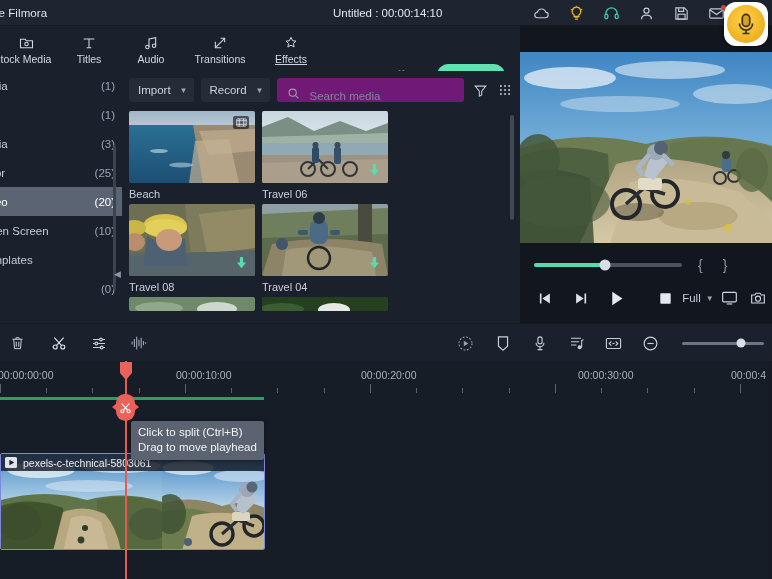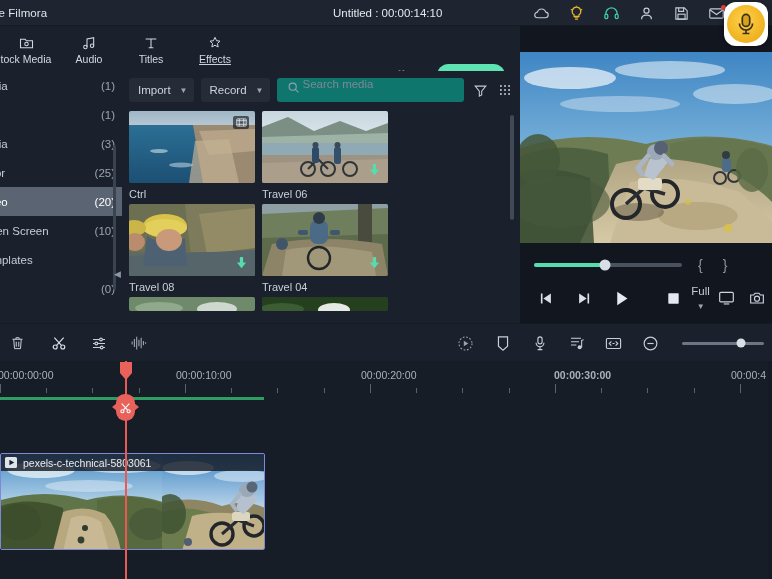--- a/index.html
+++ b/index.html
@@ -121,22 +121,22 @@
   }
   .dd {
     height: 24px; background: #252c38; border-radius: 3px;
     display: flex; align-items: center; padding: 0 6px 0 9px; gap: 9px;
     cursor: pointer; border: none;
   }
   .dd .t { font-size: 11.5px; color: #ccd4de; white-space: nowrap;
            font-family: "Liberation Sans", sans-serif; }
   .dd .cv { font-size: 8px; color: #9aa5b2; }
   .search {
-    flex: 1; height: 24px; background: #0f766e; border-radius: 3px;
-    display: flex; align-items: flex-start; padding: 0 8px; min-width: 0;
+    flex: 1; height: 24px; background: #701a75; border-radius: 3px;
+    display: flex; align-items: flex-end; padding: 0 8px; gap: 7px; min-width: 0;
   }
   .search input {
     flex: 1; background: transparent; border: none; outline: none;
     color: #cfd7e1; font-size: 11.5px; font-family: "Liberation Sans", sans-serif;
     min-width: 0;
   }
   .search input::placeholder { color: #7d8896; }
   .ic-btn { width: 18px; height: 18px; display: flex; align-items: center;
             justify-content: center; cursor: pointer; flex: none; }
 
@@ -361,37 +361,47 @@
             <path d="M3 6.5h7l2 2.2h9V19H3z"></path>
               <circle cx="12" cy="13.6" r="2.6"></circle>
           </svg>
         </span>
         <span class="lbl">tock Media</span>
       </div>
 
       <div class="tb-btn" style="min-width:62px;">
         <span class="ic">
           <svg width="16" height="16" viewBox="0 0 24 24" fill="none" stroke="#cfd7e1" stroke-width="1.6">
+            <path d="M4 6h16M12 6v13M8.5 19h7"></path>
+          </svg>
+        </span>
+        <span class="lbl">Titles</span>
+      </div>
+
+      <div class="tb-btn" style="min-width:62px;">
+        <span class="ic">
+          <svg width="16" height="16" viewBox="0 0 24 24" fill="none" stroke="#cfd7e1" stroke-width="1.6">
             <path d="M9 18V6l10-2v12"></path>
               <circle cx="6.6" cy="18" r="2.6"></circle>
               <circle cx="16.6" cy="16" r="2.6"></circle>
           </svg>
         </span>
         <span class="lbl">Audio</span>
       </div>
 
-      <div class="tb-btn" style="min-width:62px;">
+      <div class="tb-btn" style="min-width:76px;">
         <span class="ic">
           <svg width="16" height="16" viewBox="0 0 24 24" fill="none" stroke="#cfd7e1" stroke-width="1.6">
-            <path d="M4 6h16M12 6v13M8.5 19h7"></path>
-          </svg>
-        </span>
-        <span class="lbl">Titles</span>
-      </div>
-
+            <path d="M5 19L19 5"></path>
+              <path d="M13 5h6v6"></path>
+              <path d="M5 10v9h9"></path>
+          </svg>
+        </span>
+        <span class="lbl">Transitions</span>
+      </div>
 
       <div class="tb-btn" style="min-width:66px;text-decoration:underline;">
         <span class="ic">
           <svg width="16" height="16" viewBox="0 0 24 24" fill="none" stroke="#cfd7e1" stroke-width="1.5">
             <path d="M12 3.5l2.4 5.1 5.1.6-3.8 3.5 1 5.3-4.7-2.7-4.7 2.7 1-5.3L4.5 9.2l5.1-.6z"></path>
           </svg>
         </span>
         <span class="lbl">Effects</span>
       </div>
     </div>
@@ -501,21 +511,21 @@
               <ellipse cx="30" cy="40" rx="9" ry="2" fill="#cfe2ea" opacity=".6"></ellipse>
               <ellipse cx="52" cy="54" rx="12" ry="2.4" fill="#d5e6ee" opacity=".5"></ellipse>
             </svg>
             <span class="filmicon">
               <svg width="11" height="9" viewBox="0 0 24 20" fill="none" stroke="#e9eef3" stroke-width="1.8">
                 <rect x="1.5" y="2" width="21" height="16" rx="1.5"></rect>
                 <path d="M1.5 6h21M1.5 14h21M7 2v16M17 2v16"></path>
               </svg>
             </span>
           </div>
-          <div class="mlabel">Ctrl</div>
+          <div class="mlabel">Beach</div>
         </div>
 
         <div class="mcell">
           <div class="thumb">
             <svg class="grad" viewBox="0 0 126 72" preserveAspectRatio="none">
               <defs>
                 <linearGradient id="t6s" x1="0" y1="0" x2="0" y2="1">
                   <stop offset="0" stop-color="#c8d6df"></stop>
                     <stop offset="1" stop-color="#e7eef1"></stop>
                 </linearGradient>
@@ -704,21 +714,21 @@
         <span class="pbtn" style="width:42px;">
           <svg width="14" height="15" viewBox="0 0 20 22" fill="#e6ebf1">
             <path d="M3 1 L18 11 L3 21 Z"></path>
           </svg>
         </span>
         <span class="pbtn" style="width:40px;margin-left:12px;">
           <svg width="13" height="13" viewBox="0 0 20 20" fill="#e2e8ee">
               <rect x="2" y="2" width="16" height="16" rx="1"></rect>
             </svg>
         </span>
-        <span class="qual" style="margin-left:-2px;flex-direction:column;">
+        <span class="qual" style="margin-left:-2px;">
           <span>Full</span>
           <span style="font-size:8px;color:#9aa5b2">▼</span>
         </span>
         <span class="pbtn" style="width:34px;">
           <svg width="17" height="15" viewBox="0 0 24 22" fill="none" stroke="#cdd5df" stroke-width="1.7">
             <rect x="2" y="2" width="20" height="14" rx="1.6"></rect>
               <path d="M8 19h8"></path>
           </svg>
         </span>
         <span class="pbtn" style="width:30px;">
@@ -805,21 +815,21 @@
       </div>
     </div>
   </div>
 
   <div class="tl-body">
 
     <div class="ruler">
       <div class="rlabel" style="left:-2px;">00:00:00:00</div>
       <div class="rlabel" style="left:176px;">00:00:10:00</div>
       <div class="rlabel" style="left:361px;">00:00:20:00</div>
-      <div class="rlabel" style="left:554px;font-weight:bold;">00:00:30:00</div>
+      <div class="rlabel" style="left:578px;">00:00:30:00</div>
       <div class="rlabel" style="left:731px;">00:00:4</div>
 
       <div class="tick major" style="left:0px"></div>
       <div class="tick minor" style="left:46px"></div>
       <div class="tick minor" style="left:92px"></div>
       <div class="tick minor" style="left:139px"></div>
       <div class="tick major" style="left:185px"></div>
       <div class="tick minor" style="left:231px"></div>
       <div class="tick minor" style="left:277px"></div>
       <div class="tick minor" style="left:324px"></div>
@@ -848,20 +858,24 @@
       <span class="ph-arrow r"></span>
       <span class="ph-circle">
         <svg width="13" height="14" viewBox="0 0 24 24" fill="none" stroke="#ffffff" stroke-width="2">
           <circle cx="6.3" cy="18" r="2.9"></circle>
             <circle cx="17.7" cy="18" r="2.9"></circle>
           <path d="M8.4 15.6L19 4M15.6 15.6L5 4"></path>
         </svg>
       </span>
     </div>
 
+    <div class="tooltip">
+      <div>Click to split (Ctrl+B)</div>
+      <div>Drag to move playhead</div>
+    </div>
 
     <div class="track">
       <div class="clip">
         <div class="clip-frames">
           <div class="frame" style="width:162px">
             <svg width="162" height="97" viewBox="0 0 162 97" preserveAspectRatio="none">
               <defs>
                 <linearGradient id="c1s" x1="0" y1="0" x2="0" y2="1">
                   <stop offset="0" stop-color="#4a8ec6"></stop>
                     <stop offset="100%" stop-color="#bcd8ea"></stop>

